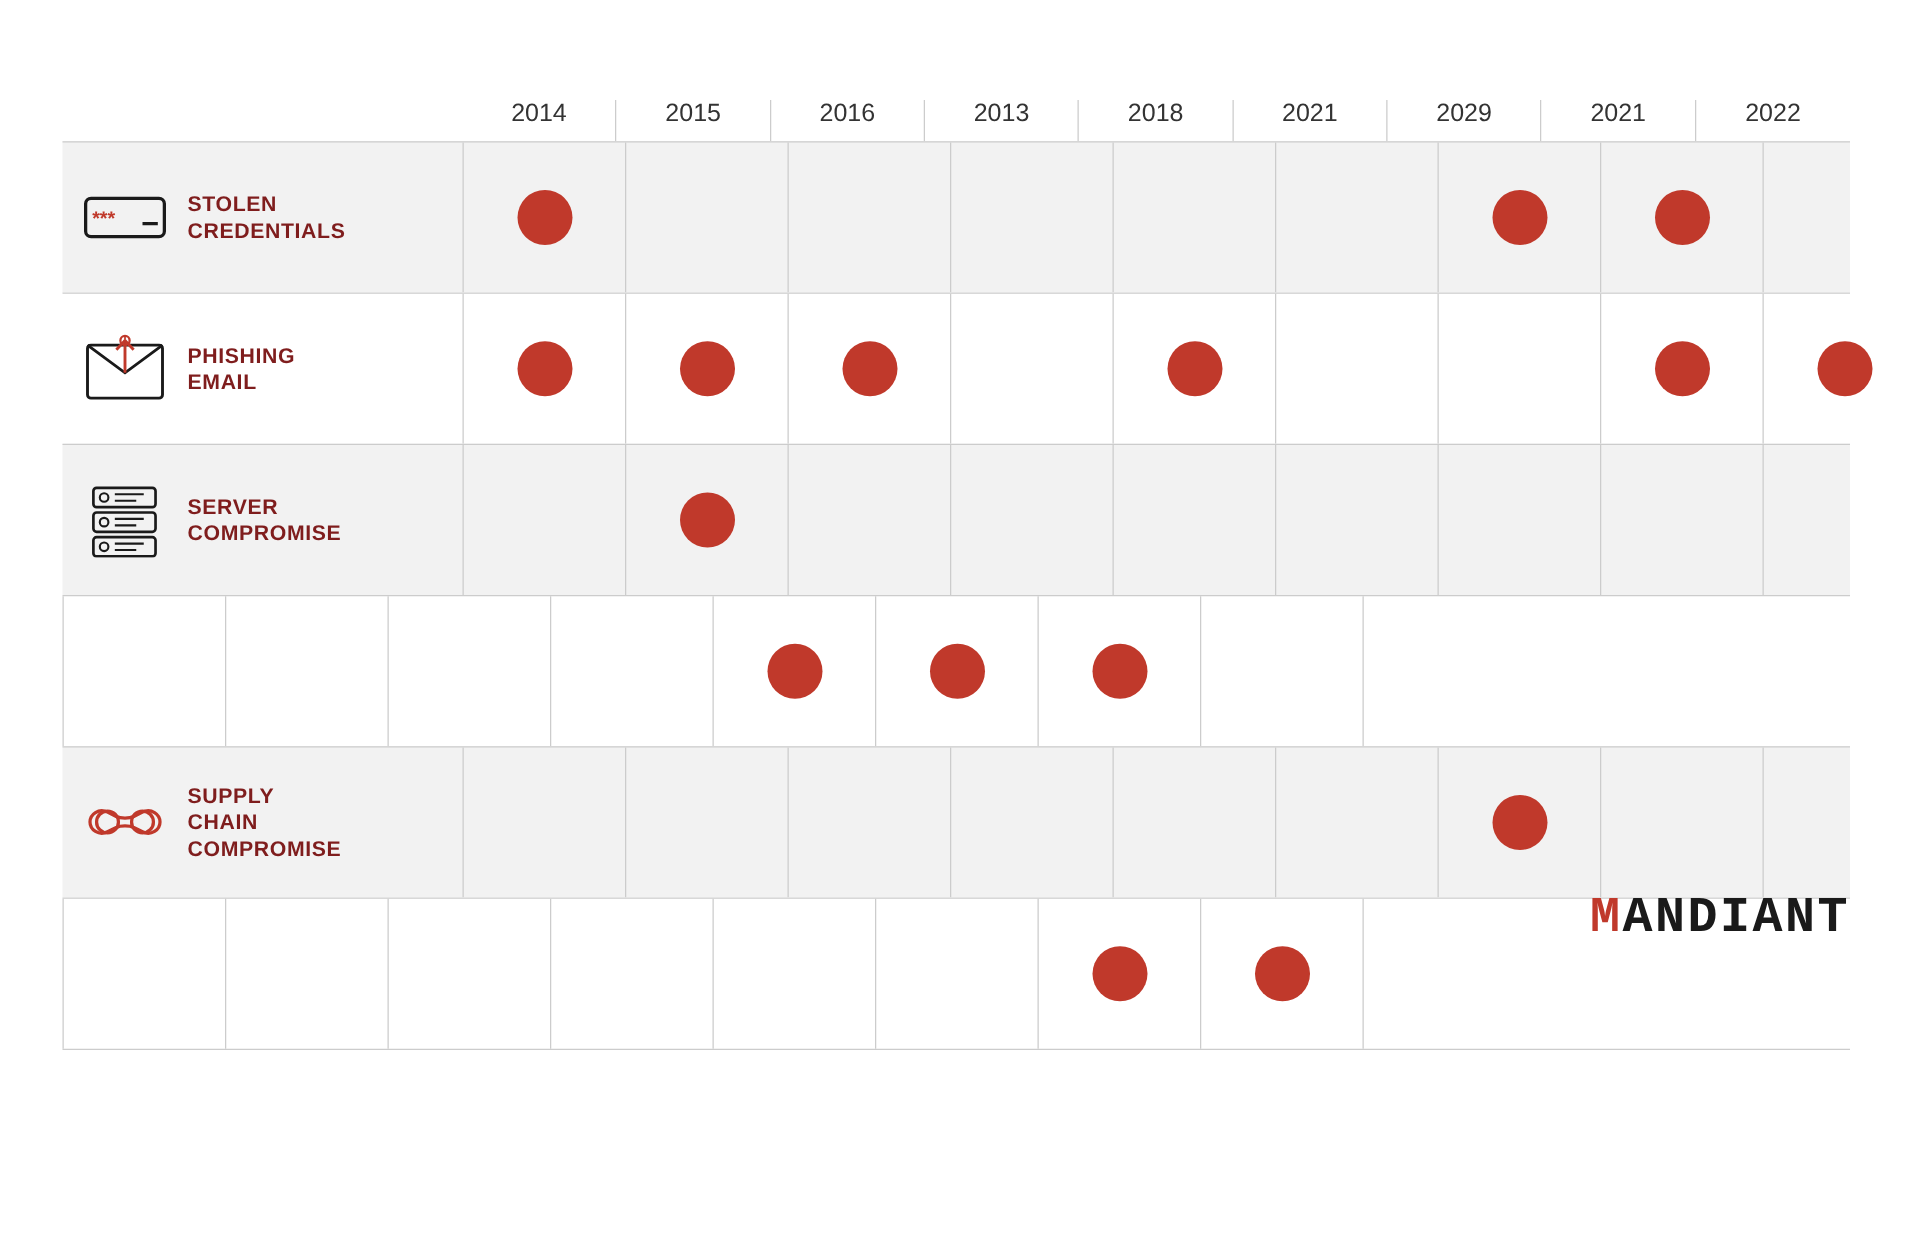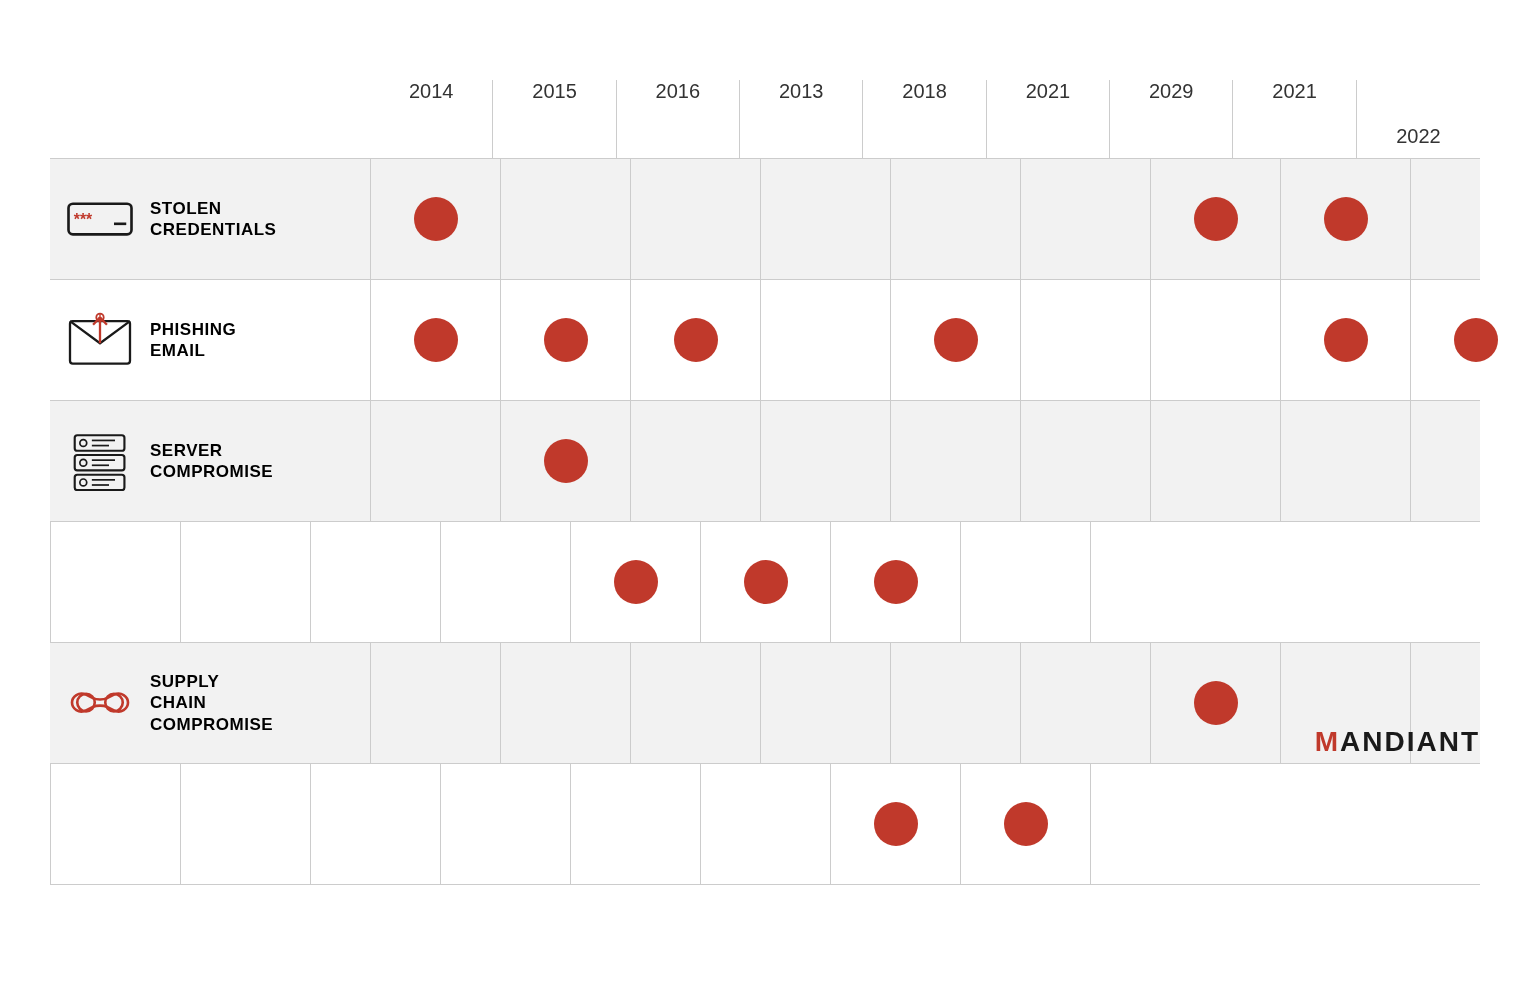--- a/index.html
+++ b/index.html
@@ -38,21 +38,20 @@
       width: 130px;
       text-align: center;
       font-size: 20px;
       color: #333;
       font-weight: 400;
       padding-bottom: 10px;
       border-right: 1px solid #ccc;
     }
     .year-cell:last-child {
       border-right: none;
-      margin-top: 45px;
     }
     .data-rows {
       display: flex;
       flex-direction: column;
     }
     .data-row {
       display: flex;
       align-items: center;
       min-height: 120px;
       border-top: 1px solid #ccc;
@@ -73,21 +72,21 @@
       padding: 10px 0;
       flex-shrink: 0;
     }
     .row-icon {
       width: 100px;
       display: flex;
       align-items: center;
       justify-content: center;
     }
     .row-text {
-      color: #000000;
+      color: #7f1d1d;
       font-size: 17px;
       font-weight: 700;
       letter-spacing: 0.5px;
       line-height: 1.25;
       text-transform: uppercase;
     }
     .year-cols {
       display: flex;
       flex: 1;
     }
@@ -107,24 +106,25 @@
     }
     
     .icon-svg {
       width: 70px;
       height: 60px;
     }
     .mandiant-logo {
       position: absolute;
       bottom: 30px;
       right: 50px;
-      font-size: 28px;
+      font-size: 40px;
       font-weight: 900;
       color: #1a1a1a;
       letter-spacing: 2px;
+      font-family: Liberation Mono, monospace;
     }
     .mandiant-logo .m-red {
       color: #c0392b;
     }
   </style>
 </head>
 <body>
 
 <div class="page">
   <h1 class="main-title"></h1>

